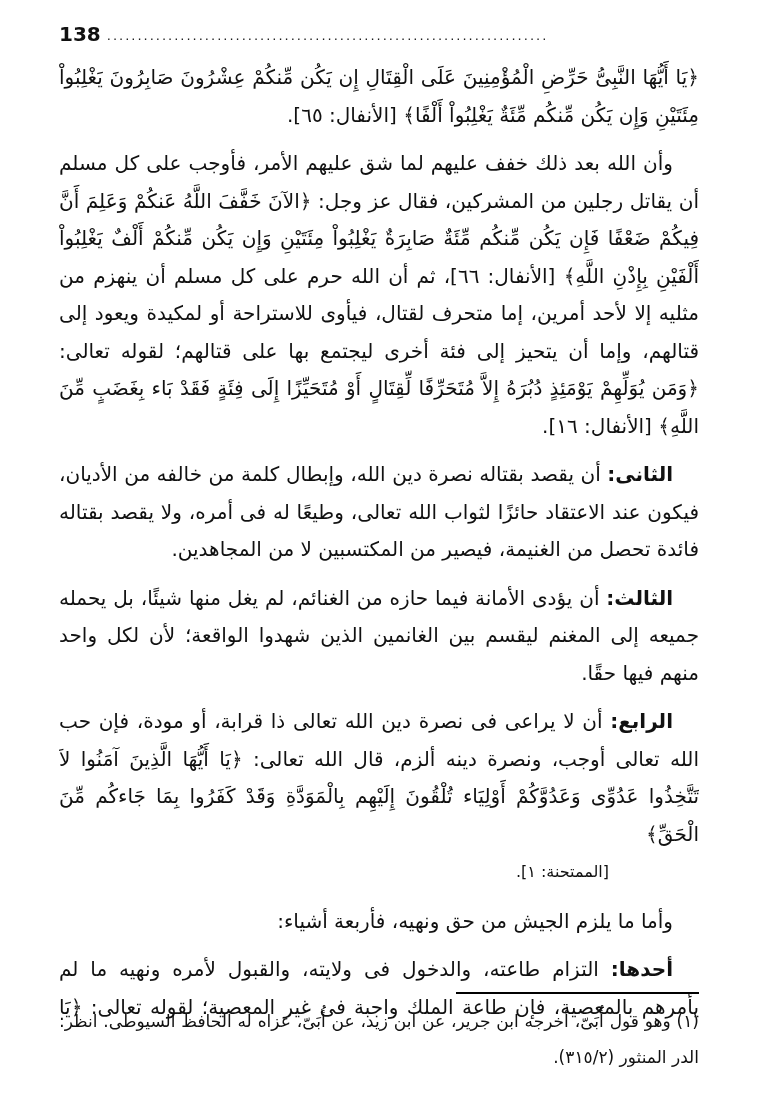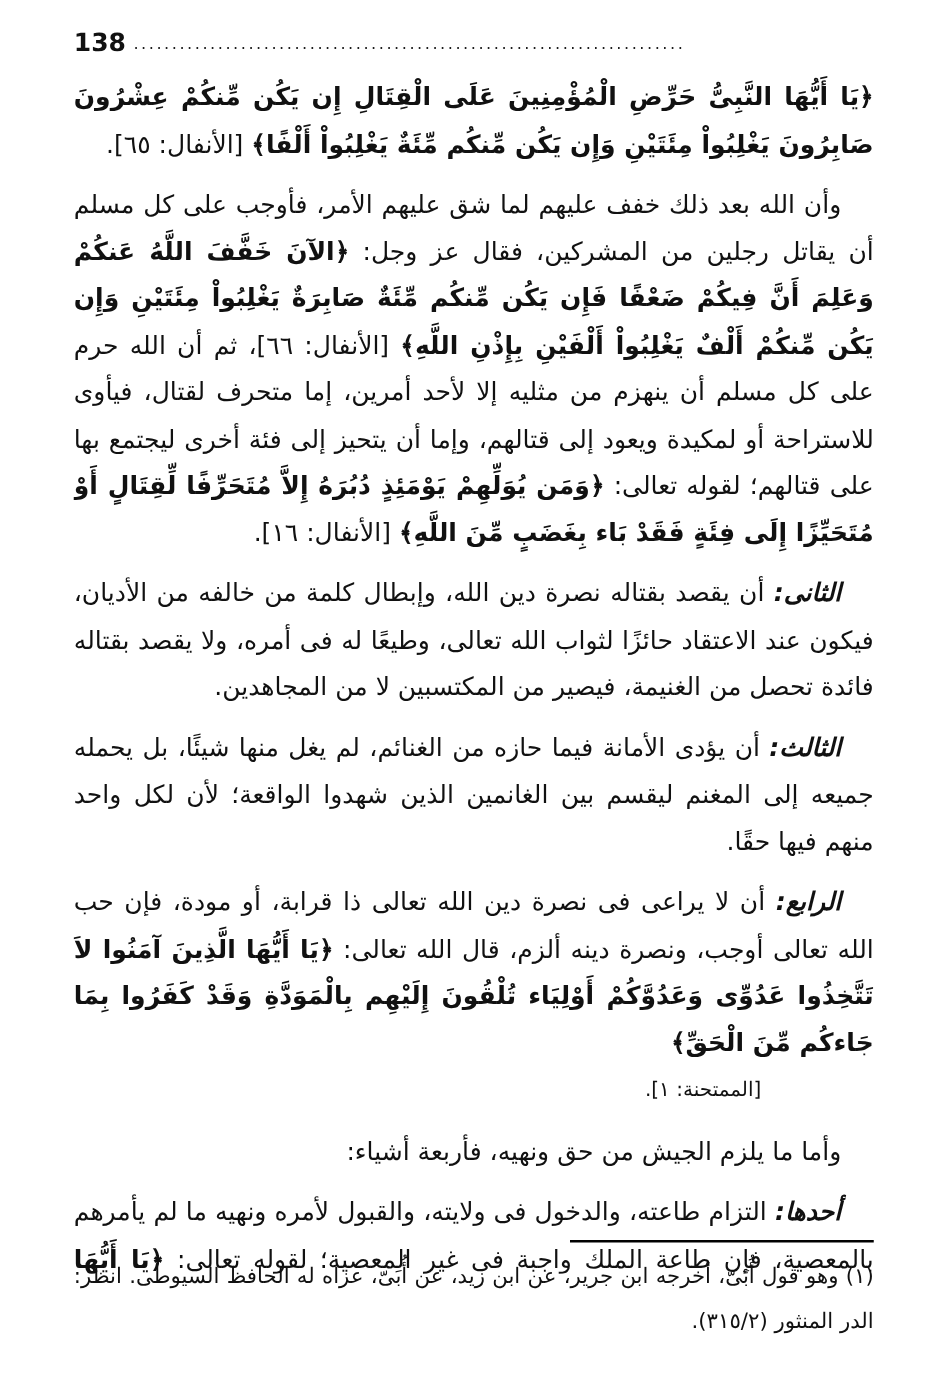--- a/index.html
+++ b/index.html
@@ -31,22 +31,22 @@
   }
   .runhead .pagenum { font-weight:bold; font-size:20px; white-space:nowrap; }
 
   
   .para {
     margin:0 0 11px 0;
     font-size:20px; line-height:37.5px;
     text-align:justify;
   }
   .para.indent { text-indent:26px; }
-  .q   { font-weight:bold; }   
-  .b   { font-weight:bold;font-style:italic; }   
+  .q   { font-weight:normal; }   
+  .b   { font-weight:bold; }   
   .r   { font-weight:normal;margin-top:32px; }
 
   .ref-line {
     font-size:16px; line-height:37.5px;
     padding-left:0; padding-right:90px;  
     margin:0 0 12px 0;
   }
 
   
   .footnote {

